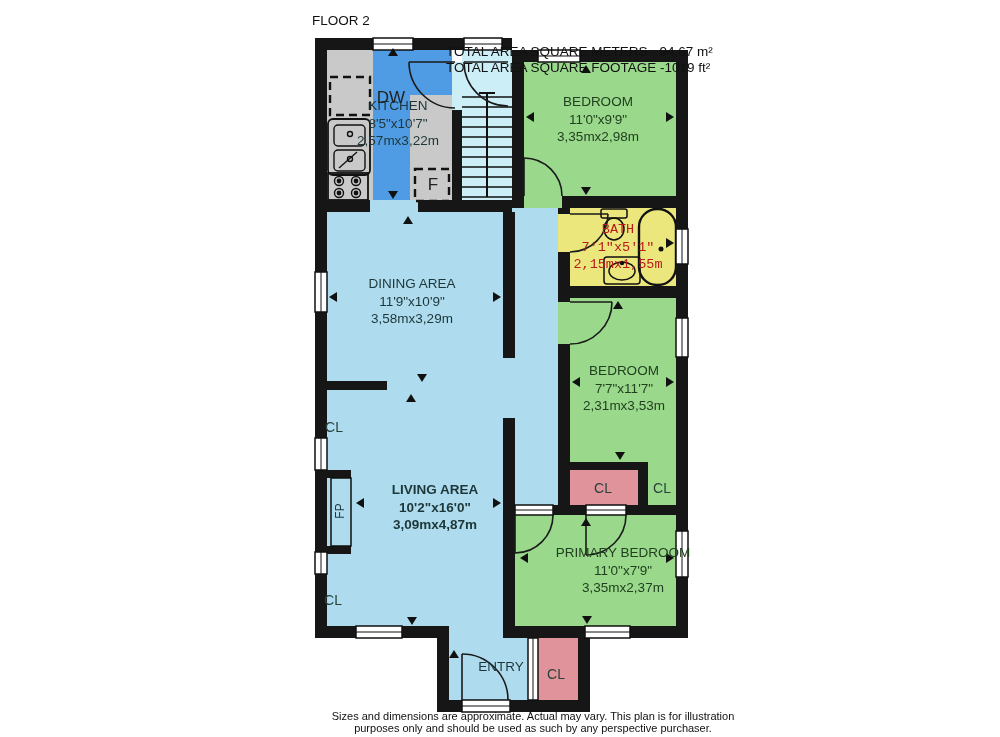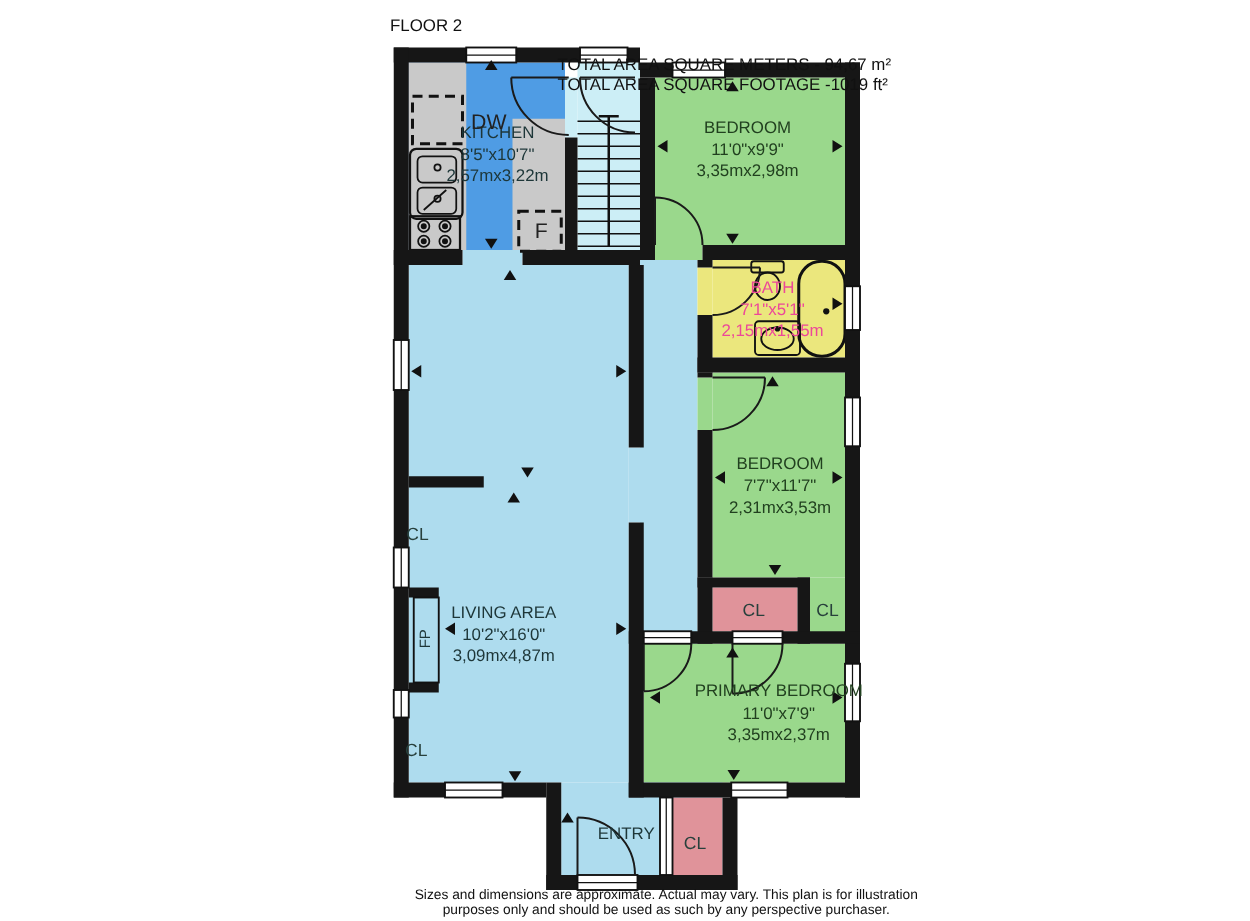--- a/index.html
+++ b/index.html
@@ -20,21 +20,21 @@
   }
   .canvas svg{position:absolute;left:0;top:0;}
   .txt{position:absolute;color:var(--ink);}
   .floor-title{left:312px;top:13px;font-size:13.5px;}
   .area-lines{left:446px;top:3px;font-size:13.5px;line-height:15.5px;white-space:nowrap;margin-top:41px;}
   .room-label{
     position:absolute;text-align:center;transform:translateX(-50%);
     font-size:13.5px;line-height:17.5px;white-space:nowrap;color:#1d3638;
   }
   .on-green{color:#21401f;}
-  .on-yellow{color:#ec4899;}
+  .on-yellow{color:#b91c1c;font-family:Liberation Mono, monospace;}
   .small-label{
     position:absolute;transform:translate(-50%,-50%);
     font-size:14px;color:#28403c;white-space:nowrap;
   }
   .big-appl{font-size:17px;color:#222;}
   .fp-label{
     position:absolute;transform:translate(-50%,-50%) rotate(-90deg);
     font-size:12px;color:#1d3638;
   }
   .footer{
@@ -274,28 +274,33 @@
     <div>11'0"x9'9"</div>
     <div>3,35mx2,98m</div>
   </div>
 
   <div class="room-label on-yellow" style="left:618px;top:221px;">
     <div>BATH</div>
     <div>7'1"x5'1"</div>
     <div>2,15mx1,55m</div>
   </div>
 
+  <div class="room-label" style="left:412px;top:275px;">
+    <div>DINING AREA</div>
+    <div>11'9"x10'9"</div>
+    <div>3,58mx3,29m</div>
+  </div>
 
   <div class="room-label on-green" style="left:624px;top:362px;">
     <div>BEDROOM</div>
     <div>7'7"x11'7"</div>
     <div>2,31mx3,53m</div>
   </div>
 
-  <div class="room-label" style="left:403px;top:481px;">
+  <div class="room-label" style="left:435px;top:481px;font-weight:bold;">
     <div>LIVING AREA</div>
     <div>10'2"x16'0"</div>
     <div>3,09mx4,87m</div>
   </div>
 
   <div class="room-label on-green" style="left:595px;top:544px;margin-left:28px;">
     <div>PRIMARY BEDROOM</div>
     <div>11'0"x7'9"</div>
     <div>3,35mx2,37m</div>
   </div>

